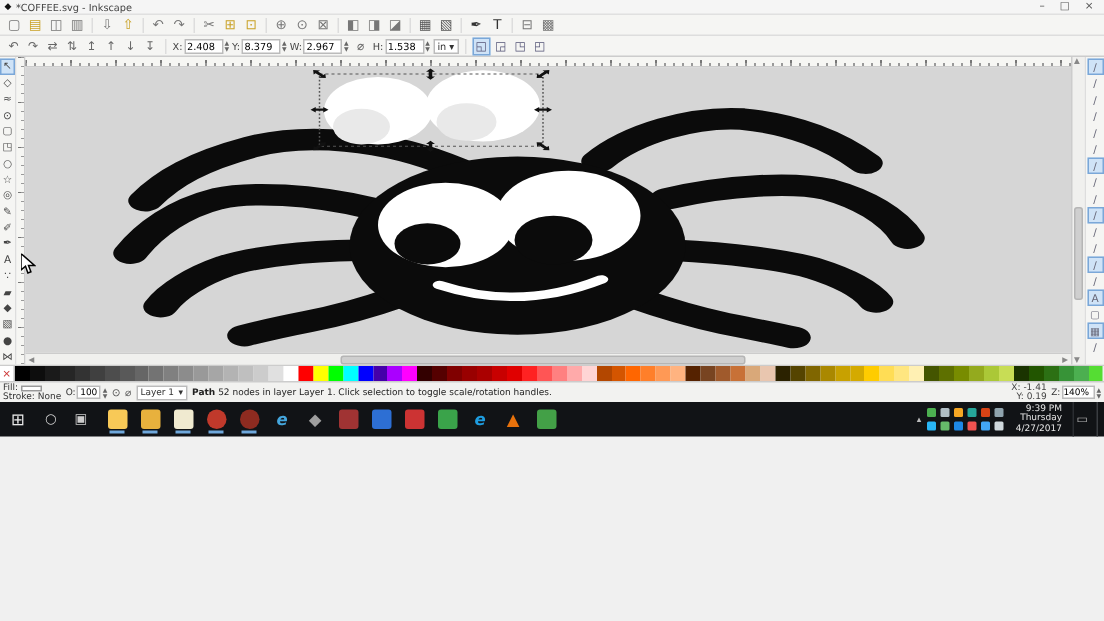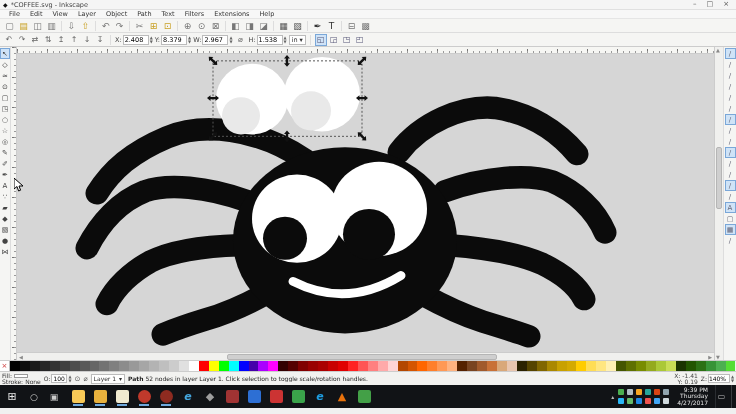--- a/index.html
+++ b/index.html
@@ -1,18 +1,18 @@
 <!DOCTYPE html>
 <html><head>
 <meta charset="utf-8">
 <style>
   * { margin:0; padding:0; box-sizing:border-box; }
   html,body { width:736px; height:414px; overflow:hidden; }
   body { font-family:"DejaVu Sans", sans-serif; font-size:7px; color:#333; background:#f0f0f0; }
-  .app { position:relative; width:736px; height:408px; display:flex; flex-direction:column; }
+  .app { position:relative; width:736px; height:291px; display:flex; flex-direction:column; }
 
   
   .titlebar { height:10px; background:#f5f5f5; display:flex; align-items:center; padding:0 3px; border-bottom:1px solid #e0e0e0; }
   .titlebar .appicon { font-size:6px; color:#111; margin-right:3px; }
   .titlebar .title { font-size:6.5px; color:#444; flex:1; }
   .winctl { display:flex; gap:10px; margin-right:4px; }
   .winctl span { font-size:7px; color:#555; line-height:9px; cursor:default; }
 
   
   .menubar { height:9px; background:#f7f7f7; display:flex; align-items:center; padding-left:4px; border-bottom:1px solid #e5e5e5; }
@@ -104,32 +104,20 @@
   <div class="titlebar">
     <span class="appicon">◆</span>
     <span class="title">*COFFEE.svg - Inkscape</span>
     <span class="winctl">
       <span>–</span>
       <span>□</span>
       <span>×</span>
     </span>
   </div>
 
-  <div class="menubar" id="menubar">
-      <span>File</span>
-      <span>Edit</span>
-      <span>View</span>
-      <span>Layer</span>
-      <span>Object</span>
-      <span>Path</span>
-      <span>Text</span>
-      <span>Filters</span>
-      <span>Extensions</span>
-      <span>Help</span>
-    </div>
 
   <div class="commandsbar" id="commandsbar">
       <span class="cbtn" style="color: rgb(119, 119, 119);">▢</span>
       <span class="cbtn" style="color: rgb(201, 162, 39);">▤</span>
       <span class="cbtn" style="color: rgb(119, 119, 119);">◫</span>
       <span class="cbtn" style="color: rgb(119, 119, 119);">▥</span>
       <span class="csep"></span>
       <span class="cbtn" style="color: rgb(119, 119, 119);">⇩</span>
       <span class="cbtn" style="color: rgb(201, 162, 39);">⇧</span>
       <span class="csep"></span>

